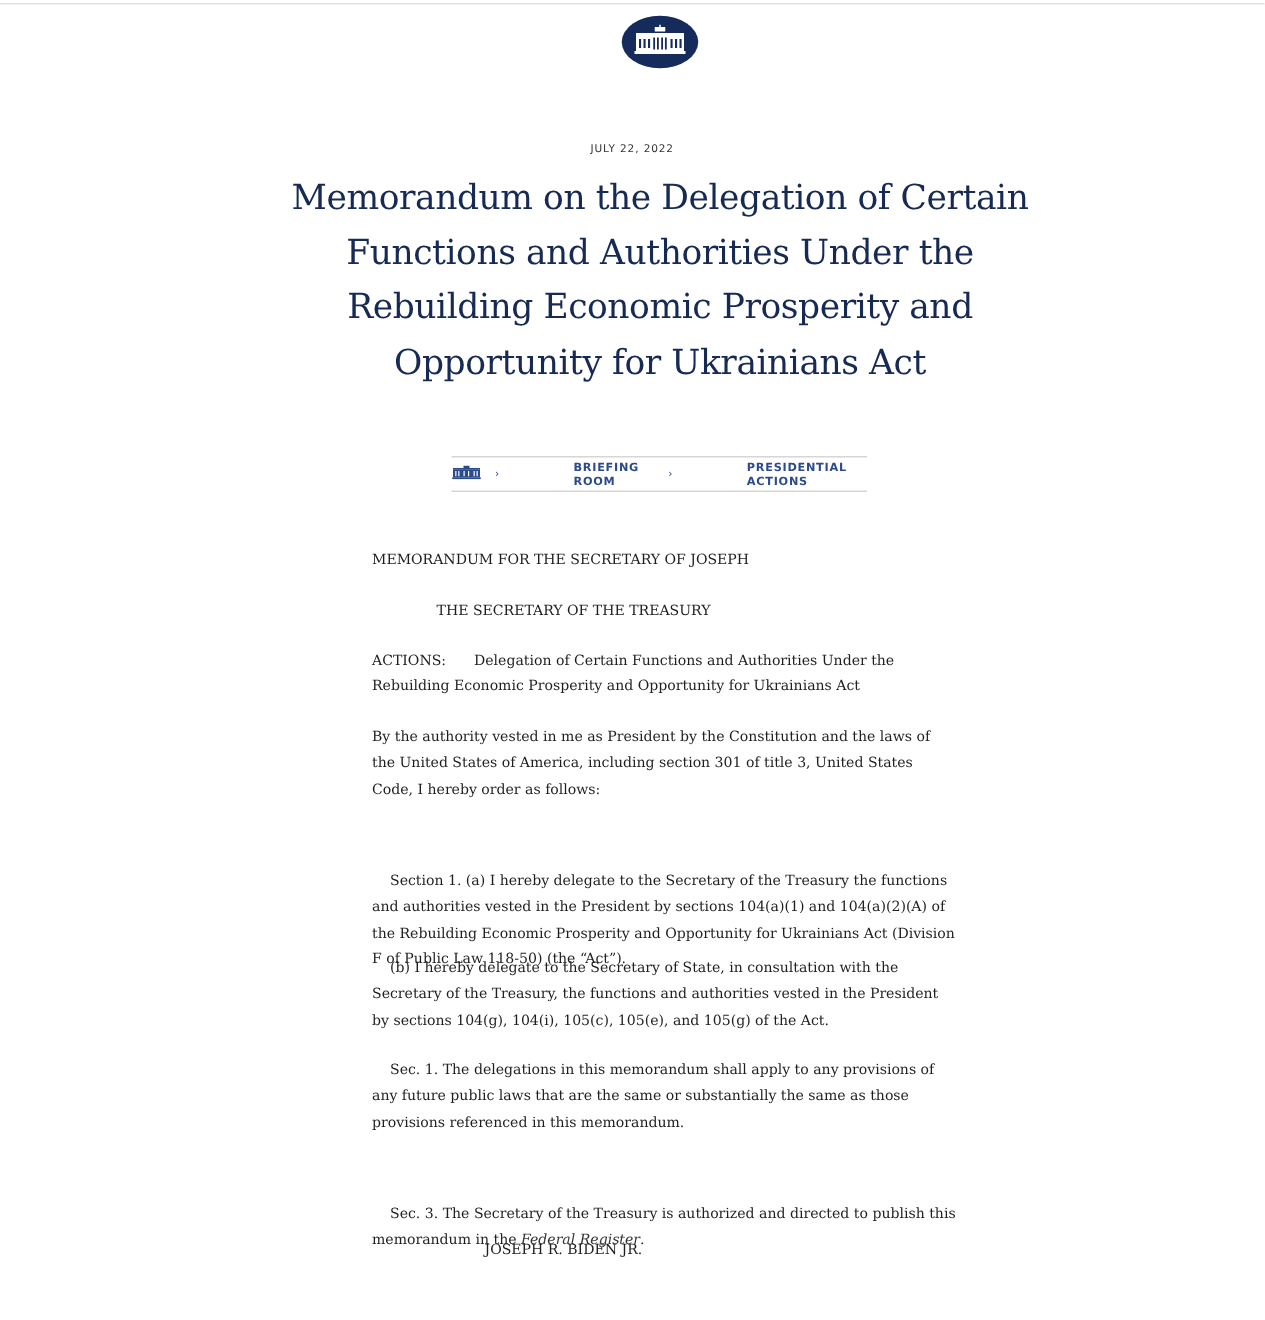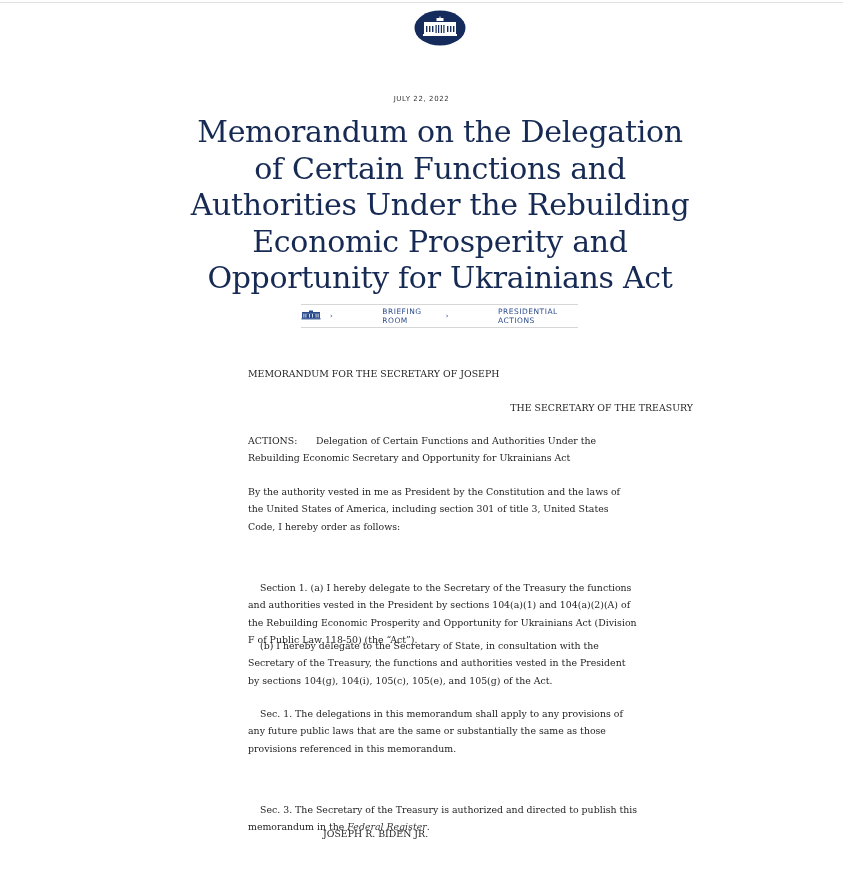--- a/index.html
+++ b/index.html
@@ -1,26 +1,26 @@
 <!DOCTYPE html>
 <html><head>
 <meta charset="utf-8">
 <style>
   html, body { margin: 0; padding: 0; background: #ffffff; }
   body { width: 843px; height: 880px; position: relative; overflow: hidden; font-family: "DejaVu Serif", serif; }
   .topline { position: absolute; left: 0; top: 2px; width: 843px; height: 1px; background: #e2e2e2; }
   .logo { position: absolute; left: 414px; top: 10px; width: 52px; height: 36px; }
   .date { position: absolute; left: 0; width: 843px; top: 95px; text-align: center; font-family: "DejaVu Sans", sans-serif; font-size: 7px; letter-spacing: 0.6px; color: #333; }
-  .title { position: absolute; left: 190px; width: 500px; top: 114px; text-align: center; font-family: "DejaVu Serif", serif; font-size: 30px; line-height: 36.5px; color: #162a54; font-weight: normal; margin: 0; letter-spacing: -0.3px; }
+  .title { position: absolute; left: 190px; width: 500px; top: 114px; text-align: center; font-family: "DejaVu Serif", serif; font-size: 23px; line-height: 36.5px; color: #162a54; font-weight: normal; margin: 0; letter-spacing: -0.3px; }
   .crumbs { position: absolute; left: 301px; top: 304px; width: 277px; height: 22px; border-top: 1px solid #d6d6d6; border-bottom: 1px solid #d6d6d6; display: flex; align-items: center; justify-content: center; gap: 9px; font-family: "DejaVu Sans", sans-serif; font-size: 7.5px; color: #2b4b8c; letter-spacing: 0.5px; }
   .crumbs .sep { font-size: 7px; color: #2b4b8c; }
-  .crumb-link { color: #2b4b8c; text-decoration: none; font-weight: 400; padding-left: 40px; }
+  .crumb-link { color: #2b4b8c; text-decoration: none; font-weight: 700; padding-left: 40px; }
   .body-text { position: absolute; left: 248px; width: 390px; font-family: "DejaVu Serif", serif; font-size: 9.4px; line-height: 17.3px; color: #1e1e1e; }
   .b1 { top: 365px; }
-  .b2 { top: 399px; left: 303px; text-align: right; }
+  .b2 { top: 399px; left: 291px; }
   .b3 { top: 432px; }
   .b3 .subj-label { display: inline-block; width: 68px; }
   .b4 { top: 483px; }
   .b5 { top: 551px; text-indent: 12px; margin-top: 28px; }
   .b6 { top: 637px; text-indent: 12px; }
   .b7 { top: 705px; text-indent: 12px; }
   .b8 { top: 801px; text-indent: 12px; }
   .b8 em { font-style: italic; color: #333; }
   .b9 { top: 825px; left: 323px; }
 </style>
@@ -79,20 +79,20 @@
   </a>
   <span class="sep">›</span>
   <a class="crumb-link">BRIEFING ROOM</a>
   <span class="sep">›</span>
   <a class="crumb-link">PRESIDENTIAL ACTIONS</a>
 </nav>
 
 <div class="body-text b1">MEMORANDUM FOR THE SECRETARY OF JOSEPH</div>
 <div class="body-text b2">THE SECRETARY OF THE TREASURY</div>
 <div class="body-text b3">
-  <span class="subj-label">ACTIONS:</span><span>Delegation of Certain Functions and Authorities Under the Rebuilding Economic Secretary and Opportunity for Ukrainians Act</span>
+  <span class="subj-label">ACTIONS:</span><span>Delegation of Certain Functions and Authorities Under the Rebuilding Economic Prosperity and Opportunity for Ukrainians Act</span>
 </div>
 <div class="body-text b4">By the authority vested in me as President by the Constitution and the laws of the United States of America, including section 301 of title 3, United States Code, I hereby order as follows:</div>
 <div class="body-text b5">Section 1.  (a)  I hereby delegate to the Secretary of the Treasury the functions and authorities vested in the President by sections 104(a)(1) and 104(a)(2)(A) of the Rebuilding Economic Prosperity and Opportunity for Ukrainians Act (Division F of Public Law 118-50) (the “Act”).</div>
 <div class="body-text b6">(b)  I hereby delegate to the Secretary of State, in consultation with the Secretary of the Treasury, the functions and authorities vested in the President by sections 104(g), 104(i), 105(c), 105(e), and 105(g) of the Act.</div>
 <div class="body-text b7">Sec. 1.  The delegations in this memorandum shall apply to any provisions of any future public laws that are the same or substantially the same as those provisions referenced in this memorandum.</div>
 <div class="body-text b8"><span>Sec. 3.  The Secretary of the Treasury is authorized and directed to publish this memorandum in the </span><em>Federal Register</em><span>.</span></div>
 <div class="body-text b9">JOSEPH R. BIDEN JR.</div>
 
 </body></html>

